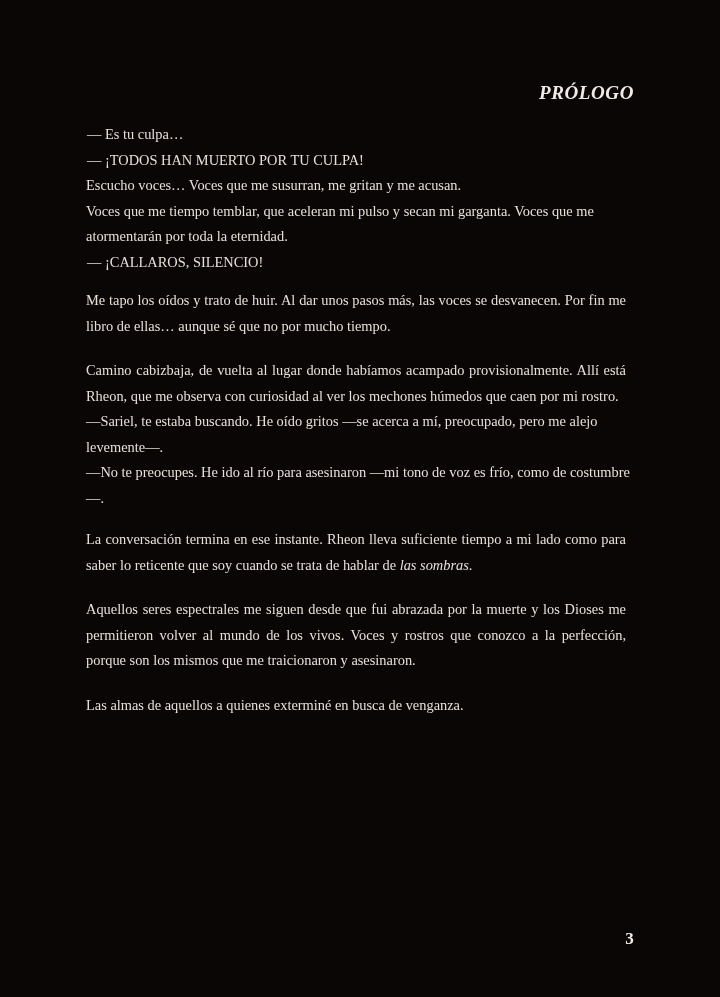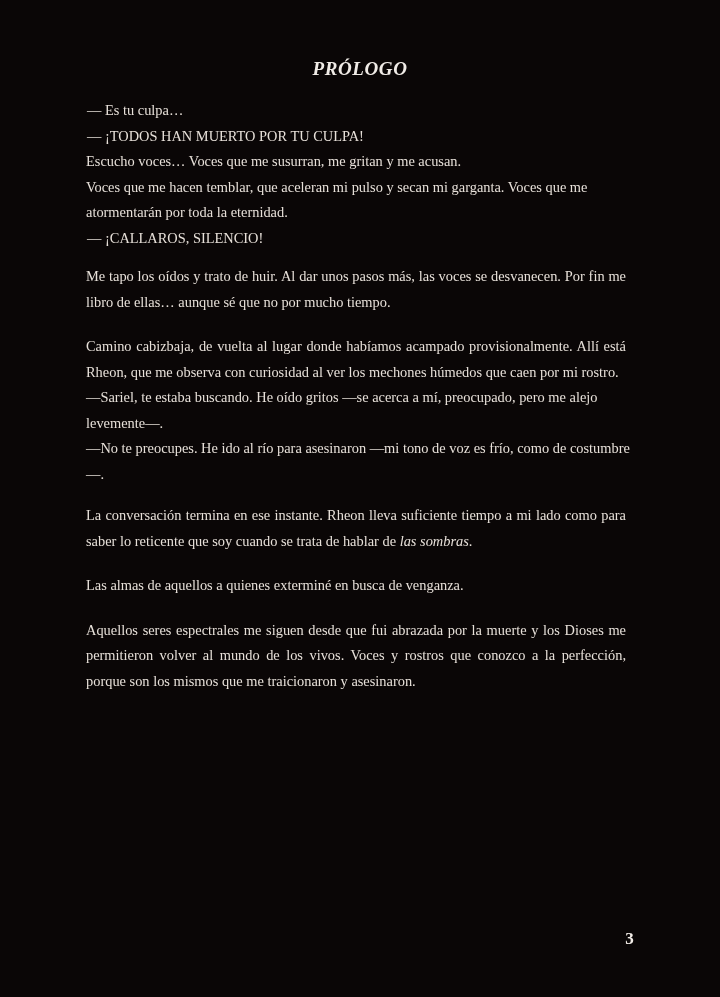--- a/index.html
+++ b/index.html
@@ -16,28 +16,28 @@
   }
   .page {
     position: relative;
     width: 720px;
     height: 997px;
     background: #0a0606;
     box-sizing: border-box;
     padding: 0 86px;
   }
   .chapter-title {
-    text-align: center;
+    text-align: right;
     font-style: italic;
     font-weight: bold;
     font-size: 19px;
     letter-spacing: 0.6px;
     color: #f0ebe6;
     margin: 0;
-    padding-top: 58px;
+    padding-top: 82px;
     padding-bottom: 18px;
   }
   .body-block {
     font-size: 14.4px;
     line-height: 25.5px;
     color: #e7e0d9;
     text-align: justify;
     text-justify: inter-word;
     margin: 0;
   }
@@ -75,37 +75,37 @@
 <body>
 
 <div class="page">
 
   <h1 class="chapter-title">PRÓLOGO</h1>
 
   <div class="body-block tight-block">
     <p class="dialog-lead">— Es tu culpa…</p>
     <p class="dialog-lead">— ¡TODOS HAN MUERTO POR TU CULPA!</p>
     <p>Escucho voces… Voces que me susurran, me gritan y me acusan.</p>
-    <p>Voces que me hacen temblar, que aceleran mi pulso y secan mi garganta. Voces que me atormentarán por toda la eternidad.</p>
+    <p>Voces que me tiempo temblar, que aceleran mi pulso y secan mi garganta. Voces que me atormentarán por toda la eternidad.</p>
     <p class="dialog-lead">— ¡CALLAROS, SILENCIO!</p>
   </div>
 
   <div class="spacer-sm"></div>
 
   <div class="body-block">
     <p class="para">Me tapo los oídos y trato de huir. Al dar unos pasos más, las voces se desvanecen. Por fin me libro de ellas… aunque sé que no por mucho tiempo.</p>
     <p class="para">Camino cabizbaja, de vuelta al lugar donde habíamos acampado provisionalmente. Allí está Rheon, que me observa con curiosidad al ver los mechones húmedos que caen por mi rostro.</p>
   </div>
 
   <div class="body-block tight-block" style="margin-bottom:16px;">
     <p>—Sariel, te estaba buscando. He oído gritos —se acerca a mí, preocupado, pero me alejo levemente—.</p>
     <p> —No te preocupes. He ido al río para asesinaron —mi tono de voz es frío, como de costumbre—.</p>
   </div>
 
   <div class="body-block">
     <p class="para"><span>La conversación termina en ese instante. Rheon lleva suficiente tiempo a mi lado como para saber lo reticente que soy cuando se trata de hablar de </span><em class="soft">las sombras</em><span>.</span></p>
+    <p class="para">Aquellos seres espectrales me siguen desde que fui abrazada por la muerte y los Dioses me permitieron volver al mundo de los vivos. Voces y rostros que conozco a la perfección, porque son los mismos que me traicionaron y asesinaron.</p>
     <p class="para">Las almas de aquellos a quienes exterminé en busca de venganza.</p>
-    <p class="para">Aquellos seres espectrales me siguen desde que fui abrazada por la muerte y los Dioses me permitieron volver al mundo de los vivos. Voces y rostros que conozco a la perfección, porque son los mismos que me traicionaron y asesinaron.</p>
   </div>
 
   <div class="page-number">3</div>
 
 </div>
 
 </body></html>

